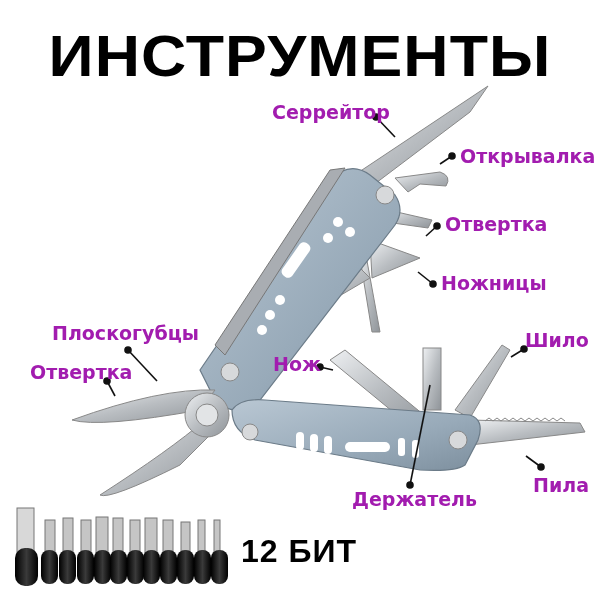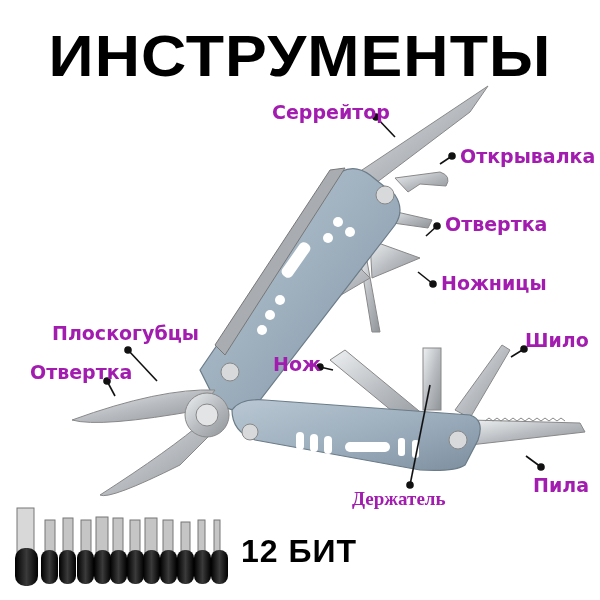--- a/index.html
+++ b/index.html
@@ -1,19 +1,19 @@
 <!DOCTYPE html>
 <html><head>
 <meta charset="utf-8">
 <style>
   html, body { margin:0; padding:0; background:#ffffff; }
   body { width:600px; height:600px; position:relative; overflow:hidden; font-family:"DejaVu Sans", sans-serif; }
   .title { position:absolute; left:0; top:22px; width:600px; text-align:center; font-family:"Liberation Sans", sans-serif; font-weight:900; font-size:58px; letter-spacing:1px; color:#000; transform:scaleX(1.08); }
   .label { position:absolute; font-family:"DejaVu Sans", sans-serif; font-size:19px; font-weight:600; color:#a21caf; white-space:nowrap; line-height:16px; }
-  .label.center { text-align:left;font-family:Liberation Serif, serif; }
+  .label.center { text-align:left; }
   .bits-count { position:absolute; left:241px; top:533px; font-family:"Liberation Sans", sans-serif; font-weight:900; font-size:32px; color:#000; letter-spacing:1px; }
   svg.art { position:absolute; left:0; top:0; }
 </style>
 </head>
 <body>
 
 <div class="title">ИНСТРУМЕНТЫ</div>
 
 <svg class="art" width="600" height="600" viewBox="0 0 600 600">
   <defs>

